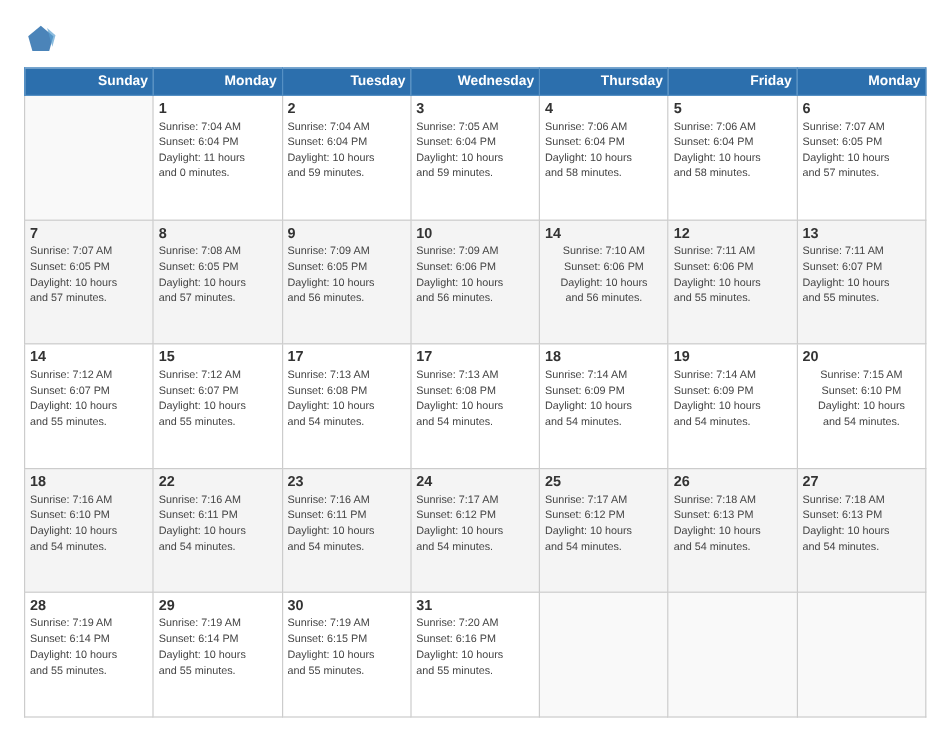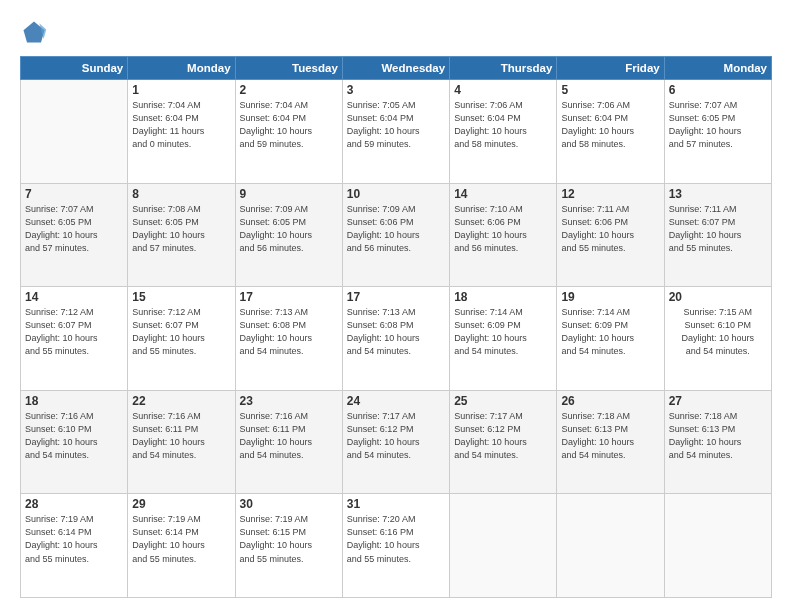--- a/index.html
+++ b/index.html
@@ -206,21 +206,21 @@
           </td>
           <td>
             <span class="day-num">10</span>
             <div class="day-info" style="white-space: pre-line;">Sunrise: 7:09 AM
 Sunset: 6:06 PM
 Daylight: 10 hours
 and 56 minutes.</div>
           </td>
           <td>
             <span class="day-num">14</span>
-            <div class="day-info" style="white-space: pre-line;">Sunrise: 7:10 AM
+            <div class="day-info" style="white-space: pre-line; text-align: center;">Sunrise: 7:10 AM
 Sunset: 6:06 PM
 Daylight: 10 hours
 and 56 minutes.</div>
           </td>
           <td>
             <span class="day-num">12</span>
             <div class="day-info" style="white-space: pre-line;">Sunrise: 7:11 AM
 Sunset: 6:06 PM
 Daylight: 10 hours
 and 55 minutes.</div>

